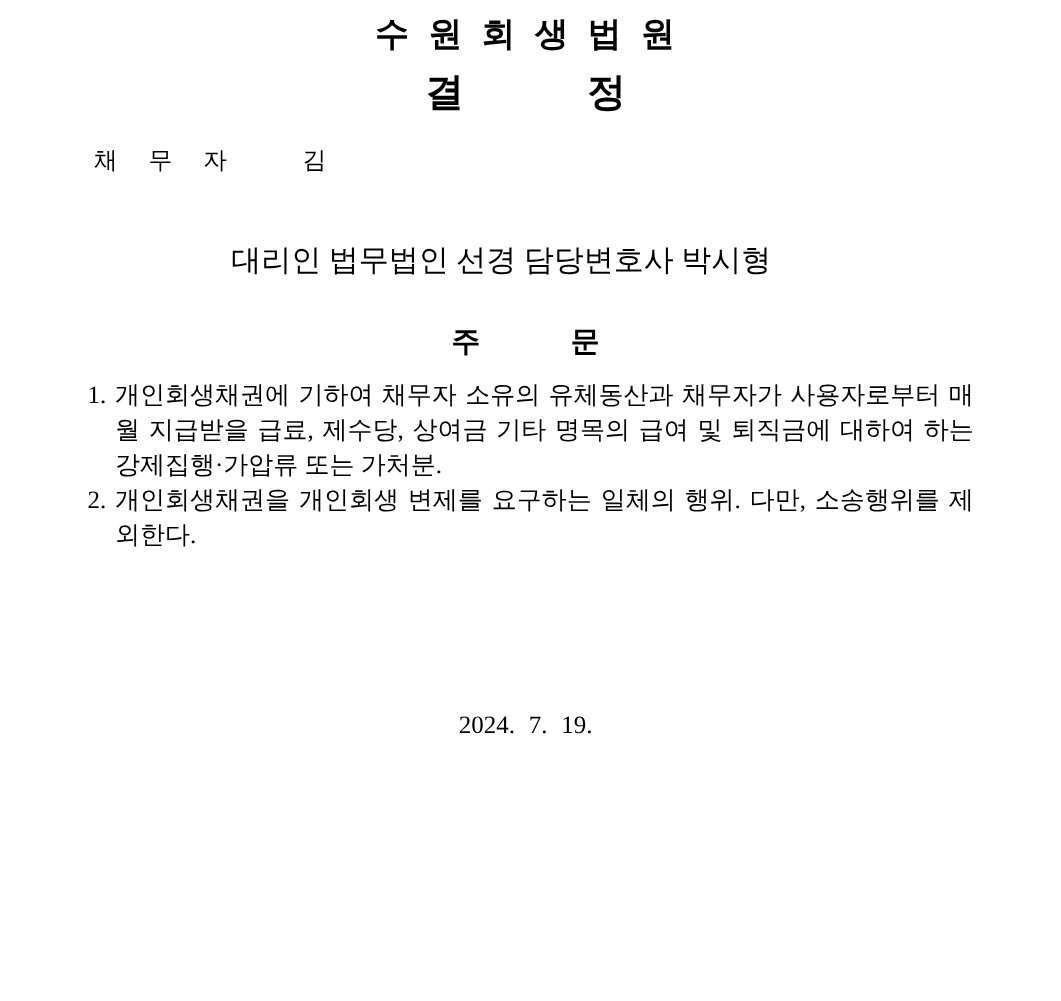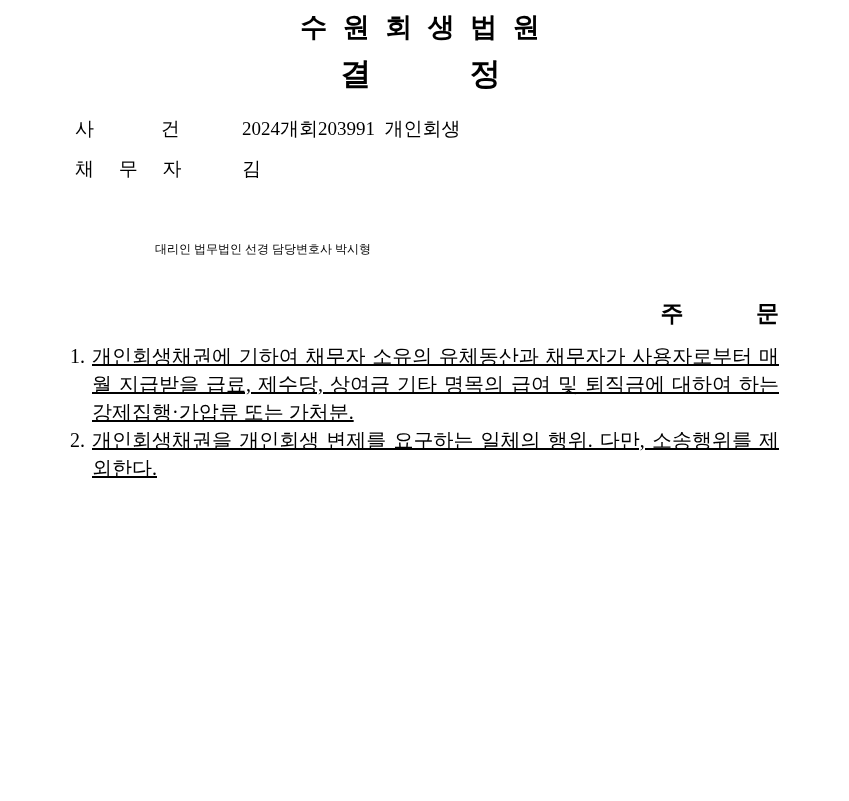--- a/index.html
+++ b/index.html
@@ -33,21 +33,21 @@
   .doc-type {
     margin-top: 18px;
     text-align: center;
     font-family: "Liberation Sans", "DejaVu Sans", sans-serif;
     font-weight: bold;
     font-size: 31px;
     line-height: 28px;
     word-spacing: 90px;
   }
   .section-heading {
-    text-align: right;
+    text-align: center;
     font-family: "Liberation Sans", "DejaVu Sans", sans-serif;
     font-weight: bold;
     font-size: 23px;
     line-height: 26px;
   }
   .heading-jumun { margin-top: 40px; word-spacing: 66px; }
   .heading-iyu   { margin-top: 25px; word-spacing: 70px; }
 
   
   .case-info {
@@ -64,22 +64,22 @@
     width: 167px;
     flex: 0 0 167px;
   }
   .label-case   { word-spacing: 62px; }
   .label-debtor { word-spacing: 20px; }
   .case-value {
     white-space: pre-wrap;
   }
   .attorney-line {
     margin-top: 58px;
-    margin-left: 80px;
-    font-size: 12px;
+    margin-left: 110px;
+    font-size: 24px;
     line-height: 22px;
   }
 
   
   .intro-paragraph {
     margin-top: 14px;
     font-size: 20px;
     line-height: 32px;
     text-align: justify;
   }
@@ -93,21 +93,20 @@
   .order-item {
     display: flex;
     text-align: justify;
   }
   .order-item .marker {
     flex: 0 0 22px;
     width: 22px;
   }
   .order-item .item-text {
     flex: 1 1 auto;
-    text-decoration: underline;
   }
   .reason-paragraph {
     margin-top: 14px;
     font-size: 20px;
     line-height: 26px;
     text-align: justify;
   }
   .decision-date {
     margin-top: 127px;
     text-align: center;
@@ -121,24 +120,20 @@
 
 <div class="page">
   <div class="content">
 
     <div class="court-name">수 원 회 생 법 원</div>
 
     <div class="doc-type">결 정</div>
 
     <div class="case-info">
       <div class="case-row">
-        <span class="case-label label-case">사 건</span>
-        <span class="case-value">2024개회203991  개인회생</span>
-      </div>
-      <div class="case-row">
         <span class="case-label label-debtor">채 무 자</span>
         <span class="case-value">김</span>
       </div>
       <div class="attorney-line">대리인 법무법인 선경 담당변호사 박시형</div>
     </div>
 
     <div class="section-heading heading-jumun">주 문</div>
 
 
     <ol class="order-list">
@@ -147,15 +142,16 @@
         <span class="item-text">개인회생채권에 기하여 채무자 소유의 유체동산과 채무자가 사용자로부터 매월 지급받을 급료, 제수당, 상여금 기타 명목의 급여 및 퇴직금에 대하여 하는 강제집행·가압류 또는 가처분.</span>
       </li>
       <li class="order-item">
         <span class="marker">2.</span>
         <span class="item-text">개인회생채권을 개인회생 변제를 요구하는 일체의 행위. 다만, 소송행위를 제외한다.</span>
       </li>
     </ol>
 
 
 
+    <div class="decision-date">2024. 7. 19.</div>
 
   </div>
 </div>
 
 </body></html>

